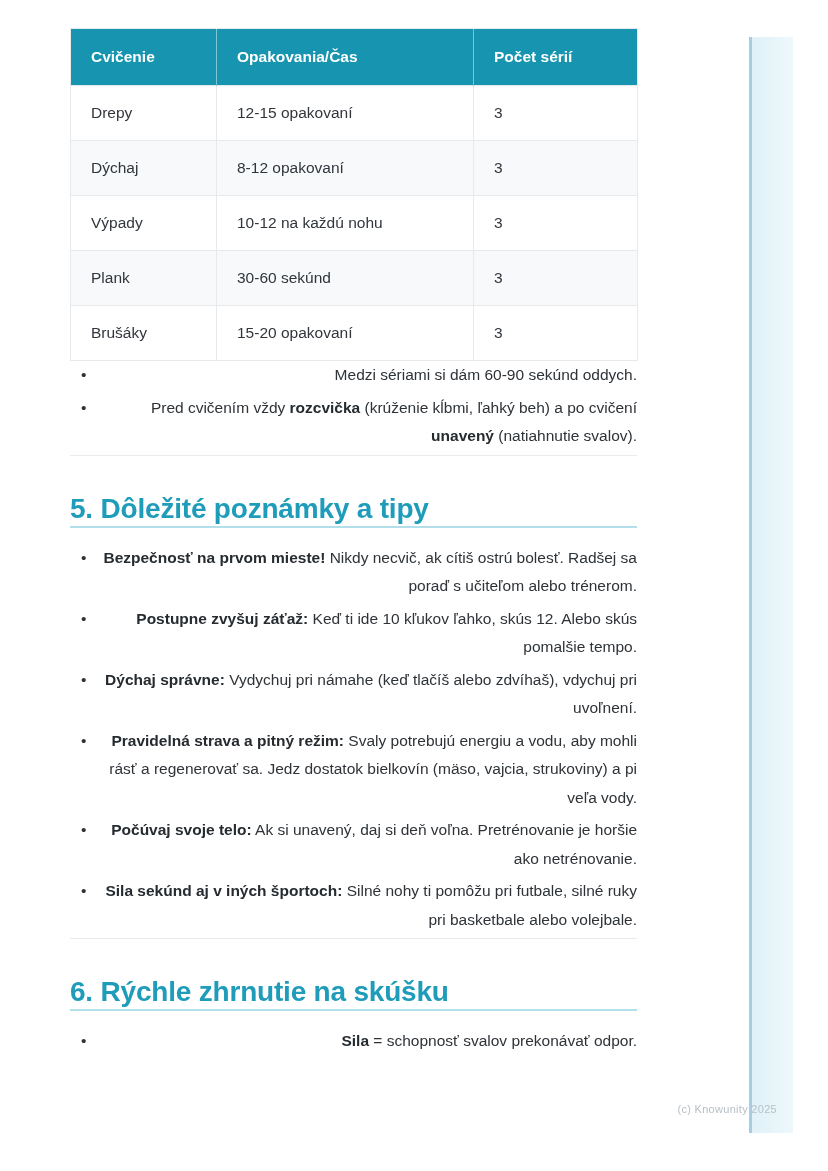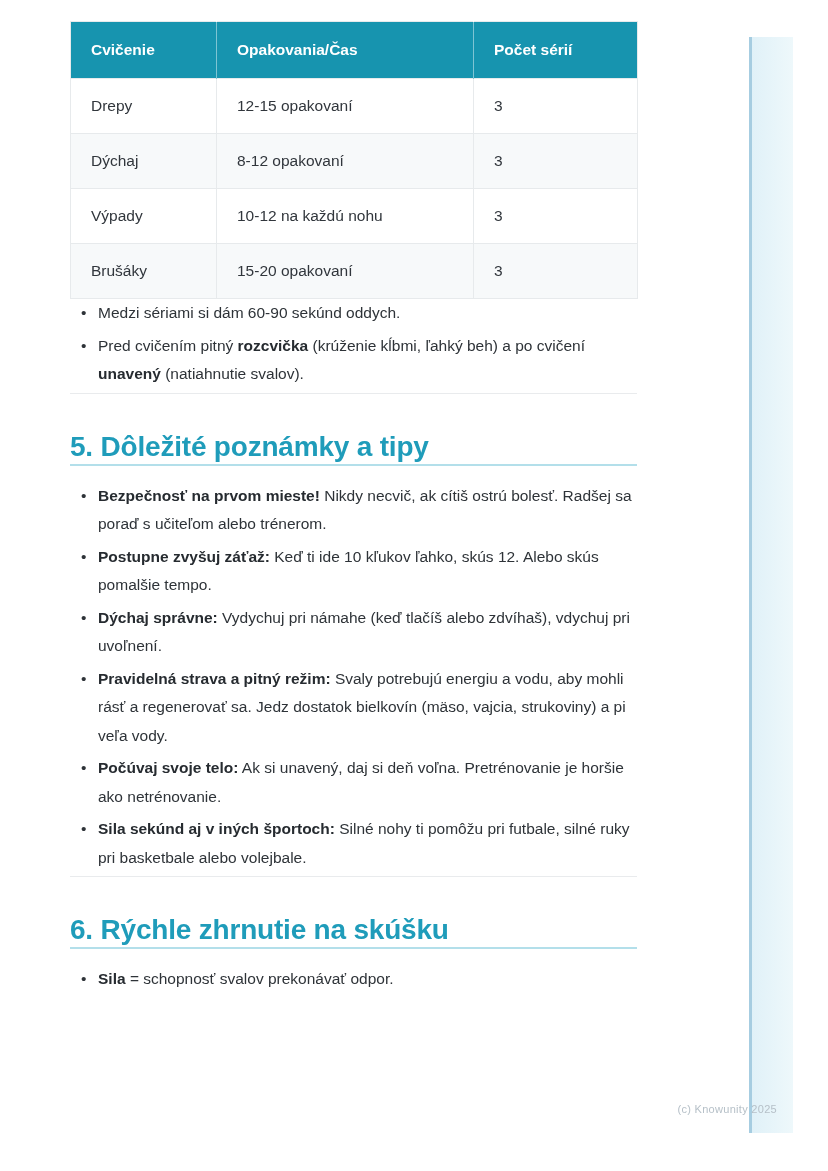--- a/index.html
+++ b/index.html
@@ -21,41 +21,41 @@
     width:828px;height:1171px;position:relative;overflow:hidden;
     background:#ffffff;color:var(--text);
     font-family:"Liberation Sans","DejaVu Sans",sans-serif;
     font-size:15.5px;
   }
   .content{position:absolute;left:70px;top:0;width:567px;}
 
   
   table.exercise{
     border-collapse:collapse;table-layout:fixed;width:567px;
-    margin-top:21px;border:1px solid var(--border);
+    margin-top:28px;border:1px solid var(--border);
   }
   table.exercise col.c1{width:146px;}
   table.exercise col.c2{width:257px;}
   table.exercise col.c3{width:164px;}
   table.exercise th{
     background:var(--teal);color:#ffffff;font-weight:700;font-size:15.5px;
     text-align:left;padding:0 20px;height:57px;vertical-align:middle;
     border-right:1px solid rgba(255,255,255,0.45);
   }
   table.exercise th:last-child{border-right:none;}
   table.exercise td{
     height:55px;padding:12px 20px;vertical-align:middle;
     font-size:15.5px;color:#31363c;border:1px solid var(--border);
     background:#ffffff;
   }
   table.exercise tbody tr:nth-child(even) td{background:var(--stripe);}
 
   
   ul.bullets{list-style:none;margin:0;padding:0 0 0 28px;line-height:28.5px;}
-  ul.bullets li{position:relative;margin-bottom:4px;}
+  ul.bullets li{position:relative;margin-bottom:4px;text-align:right;}
   ul.bullets li::before{content:"\2022";position:absolute;left:-17px;top:0;color:var(--text);}
   ul.bullets strong{font-weight:700;color:#262b30;}
 
   .notes-list{margin-top:34px;margin-bottom:14px;}
   .tips-list{margin-bottom:16px;}
   .summary-list{margin-top:0;}
 
   hr.divider{border:none;border-top:1px solid var(--divider);margin:0;width:567px;}
 
   h2.section{
@@ -104,30 +104,35 @@
           <td>Dýchaj</td>
           <td>8-12 opakovaní</td>
           <td>3</td>
         </tr>
         <tr>
           <td>Výpady</td>
           <td>10-12 na každú nohu</td>
           <td>3</td>
         </tr>
         <tr>
+          <td>Plank</td>
+          <td>30-60 sekúnd</td>
+          <td>3</td>
+        </tr>
+        <tr>
           <td>Brušáky</td>
           <td>15-20 opakovaní</td>
           <td>3</td>
         </tr>
       </tbody>
   </table>
 
   <ul class="bullets notes-list" id="notes-list">
       <li><span>Medzi sériami si dám 60-90 sekúnd oddych.</span></li>
-      <li><span>Pred cvičením pitný </span><strong>rozcvička</strong><span> (krúženie kĺbmi, ľahký beh) a po cvičení </span><strong>unavený</strong><span> (natiahnutie svalov).</span></li>
+      <li><span>Pred cvičením vždy </span><strong>rozcvička</strong><span> (krúženie kĺbmi, ľahký beh) a po cvičení </span><strong>unavený</strong><span> (natiahnutie svalov).</span></li>
     </ul>
 
   <hr class="divider">
 
   <h2 class="section">5. Dôležité poznámky a tipy</h2>
 
   <ul class="bullets tips-list" id="tips-list">
       <li><strong>Bezpečnosť na prvom mieste!</strong><span> Nikdy necvič, ak cítiš ostrú bolesť. Radšej sa poraď s učiteľom alebo trénerom.</span></li>
       <li><strong>Postupne zvyšuj záťaž:</strong><span> Keď ti ide 10 kľukov ľahko, skús 12. Alebo skús pomalšie tempo.</span></li>
       <li><strong>Dýchaj správne:</strong><span> Vydychuj pri námahe (keď tlačíš alebo zdvíhaš), vdychuj pri uvoľnení.</span></li>

